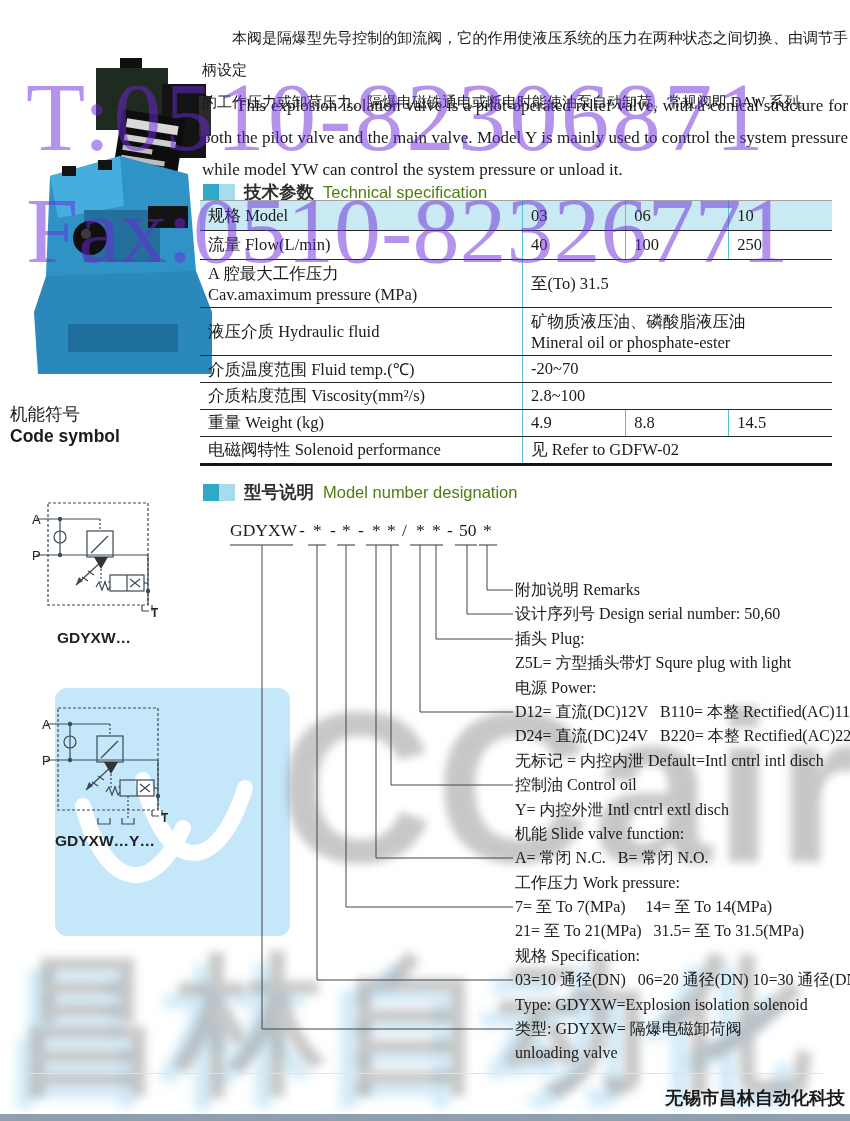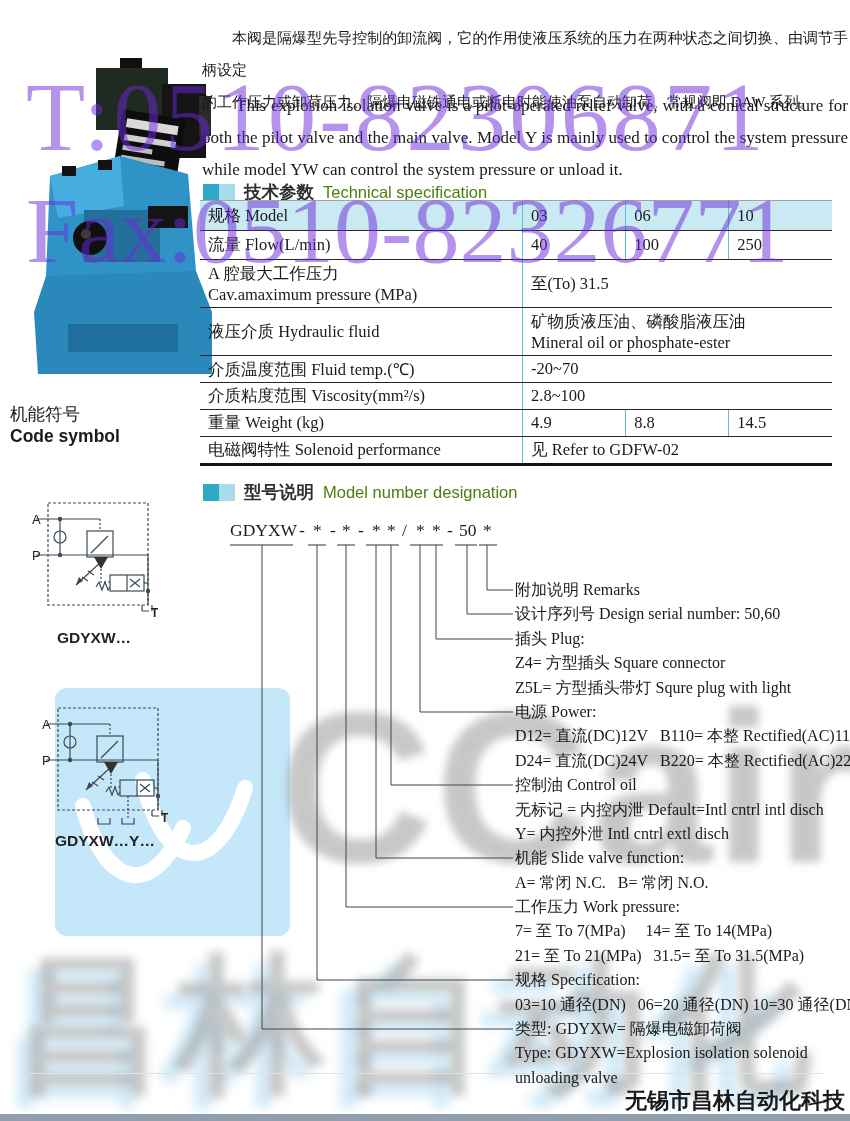--- a/index.html
+++ b/index.html
@@ -75,21 +75,21 @@
   .code-parts span:nth-child(11){left:432px;}
   .code-parts span:nth-child(12){left:447px;}
   .code-parts span:nth-child(13){left:459px;}
   .code-parts span:nth-child(14){left:483px;}
   .tree{position:absolute;left:0;top:0;width:850px;height:1121px;z-index:1;pointer-events:none;}
   .desig-lines{position:absolute;left:515px;top:578px;width:335px;font-size:16px;
       line-height:24.4px;z-index:2;}
   .desig-lines div{height:24.4px;white-space:nowrap;}
   
   .footer{position:absolute;left:515px;top:1086px;width:330px;text-align:right;
-      font-family:"Liberation Sans",sans-serif;font-weight:bold;font-size:22px;z-index:2;}
+      font-family:"Liberation Sans",sans-serif;font-weight:bold;font-size:18px;z-index:2;}
   .baseline{position:absolute;left:28px;top:1073px;width:795px;height:1px;background:#e2e2e2;z-index:1;}
   .bottombar{position:absolute;left:0;top:1114px;width:850px;height:7px;background:#8f9fae;z-index:2;}
   .photo{position:absolute;left:28px;top:56px;z-index:2;}
 </style>
 </head>
 <body>
 
 <div class="page">
 
   <div class="wm-bluebox">
@@ -297,37 +297,36 @@
       <path d="M436,545 V639 H513"></path>
       <path d="M467,545 V614 H513"></path>
       <path d="M487,545 V590 H513"></path>
     </g>
   </svg>
 
   <div class="desig-lines">
     <div>附加说明 Remarks</div>
     <div>设计序列号 Design serial number: 50,60</div>
     <div>插头 Plug:</div>
-    <div>Z4= 方型插头 Square connector</div>
     <div>Z5L= 方型插头带灯 Squre plug with light</div>
     <div>电源 Power:</div>
     <div>D12= 直流(DC)12V&nbsp;&nbsp;&nbsp;B110= 本整 Rectified(AC)110V</div>
     <div>D24= 直流(DC)24V&nbsp;&nbsp;&nbsp;B220= 本整 Rectified(AC)220V</div>
+    <div>无标记 = 内控内泄 Default=Intl cntrl intl disch</div>
     <div>控制油 Control oil</div>
-    <div>无标记 = 内控内泄 Default=Intl cntrl intl disch</div>
     <div>Y= 内控外泄 Intl cntrl extl disch</div>
     <div>机能 Slide valve function:</div>
     <div>A= 常闭 N.C.&nbsp;&nbsp;&nbsp;B= 常闭 N.O.</div>
     <div>工作压力 Work pressure:</div>
     <div>7= 至 To 7(MPa)&nbsp;&nbsp;&nbsp;&nbsp;&nbsp;14= 至 To 14(MPa)</div>
     <div>21= 至 To 21(MPa)&nbsp;&nbsp;&nbsp;31.5= 至 To 31.5(MPa)</div>
     <div>规格 Specification:</div>
     <div>03=10 通径(DN)&nbsp;&nbsp;&nbsp;06=20 通径(DN) 10=30 通径(DN)</div>
+    <div>Type: GDYXW=Explosion isolation solenoid</div>
     <div>类型: GDYXW= 隔爆电磁卸荷阀</div>
-    <div>Type: GDYXW=Explosion isolation solenoid</div>
     <div>unloading valve</div>
   </div>
 
   <div class="baseline"></div>
   <div class="footer">无锡市昌林自动化科技</div>
   <div class="bottombar"></div>
 
   <div class="wm-tel">T:0510-82306871</div>
   <div class="wm-fax">Fax:0510-82326771</div>
 </div>

